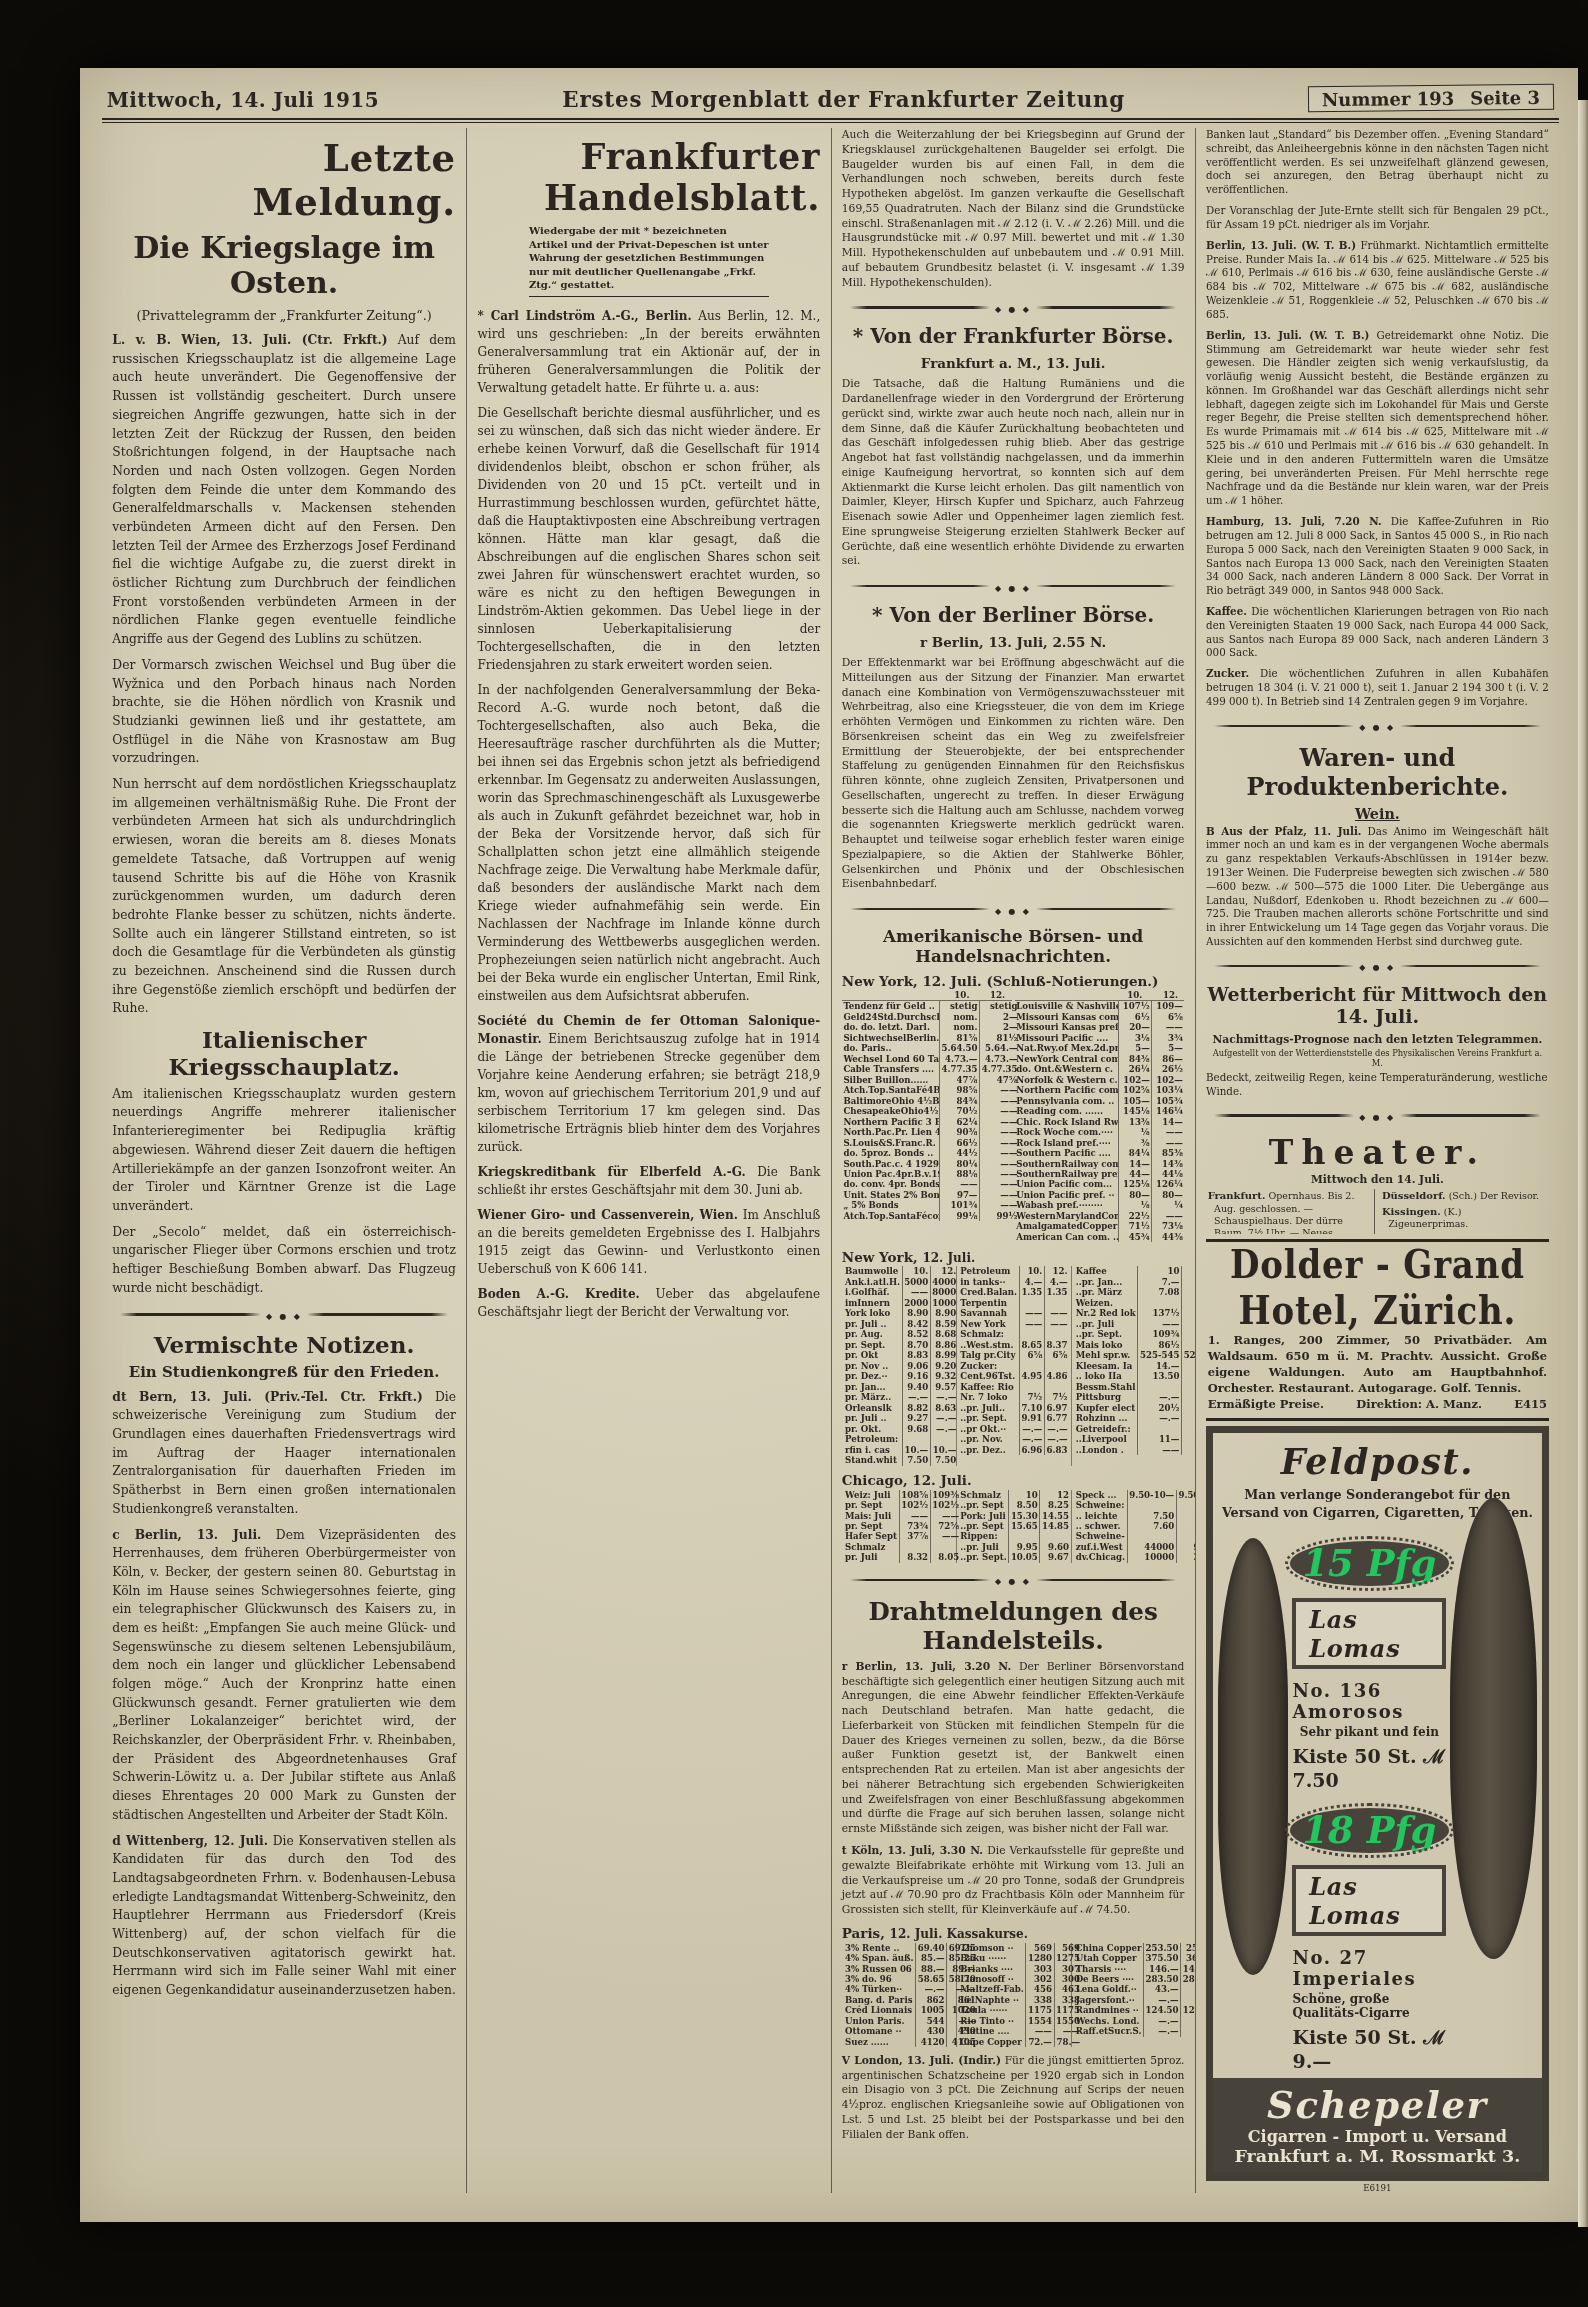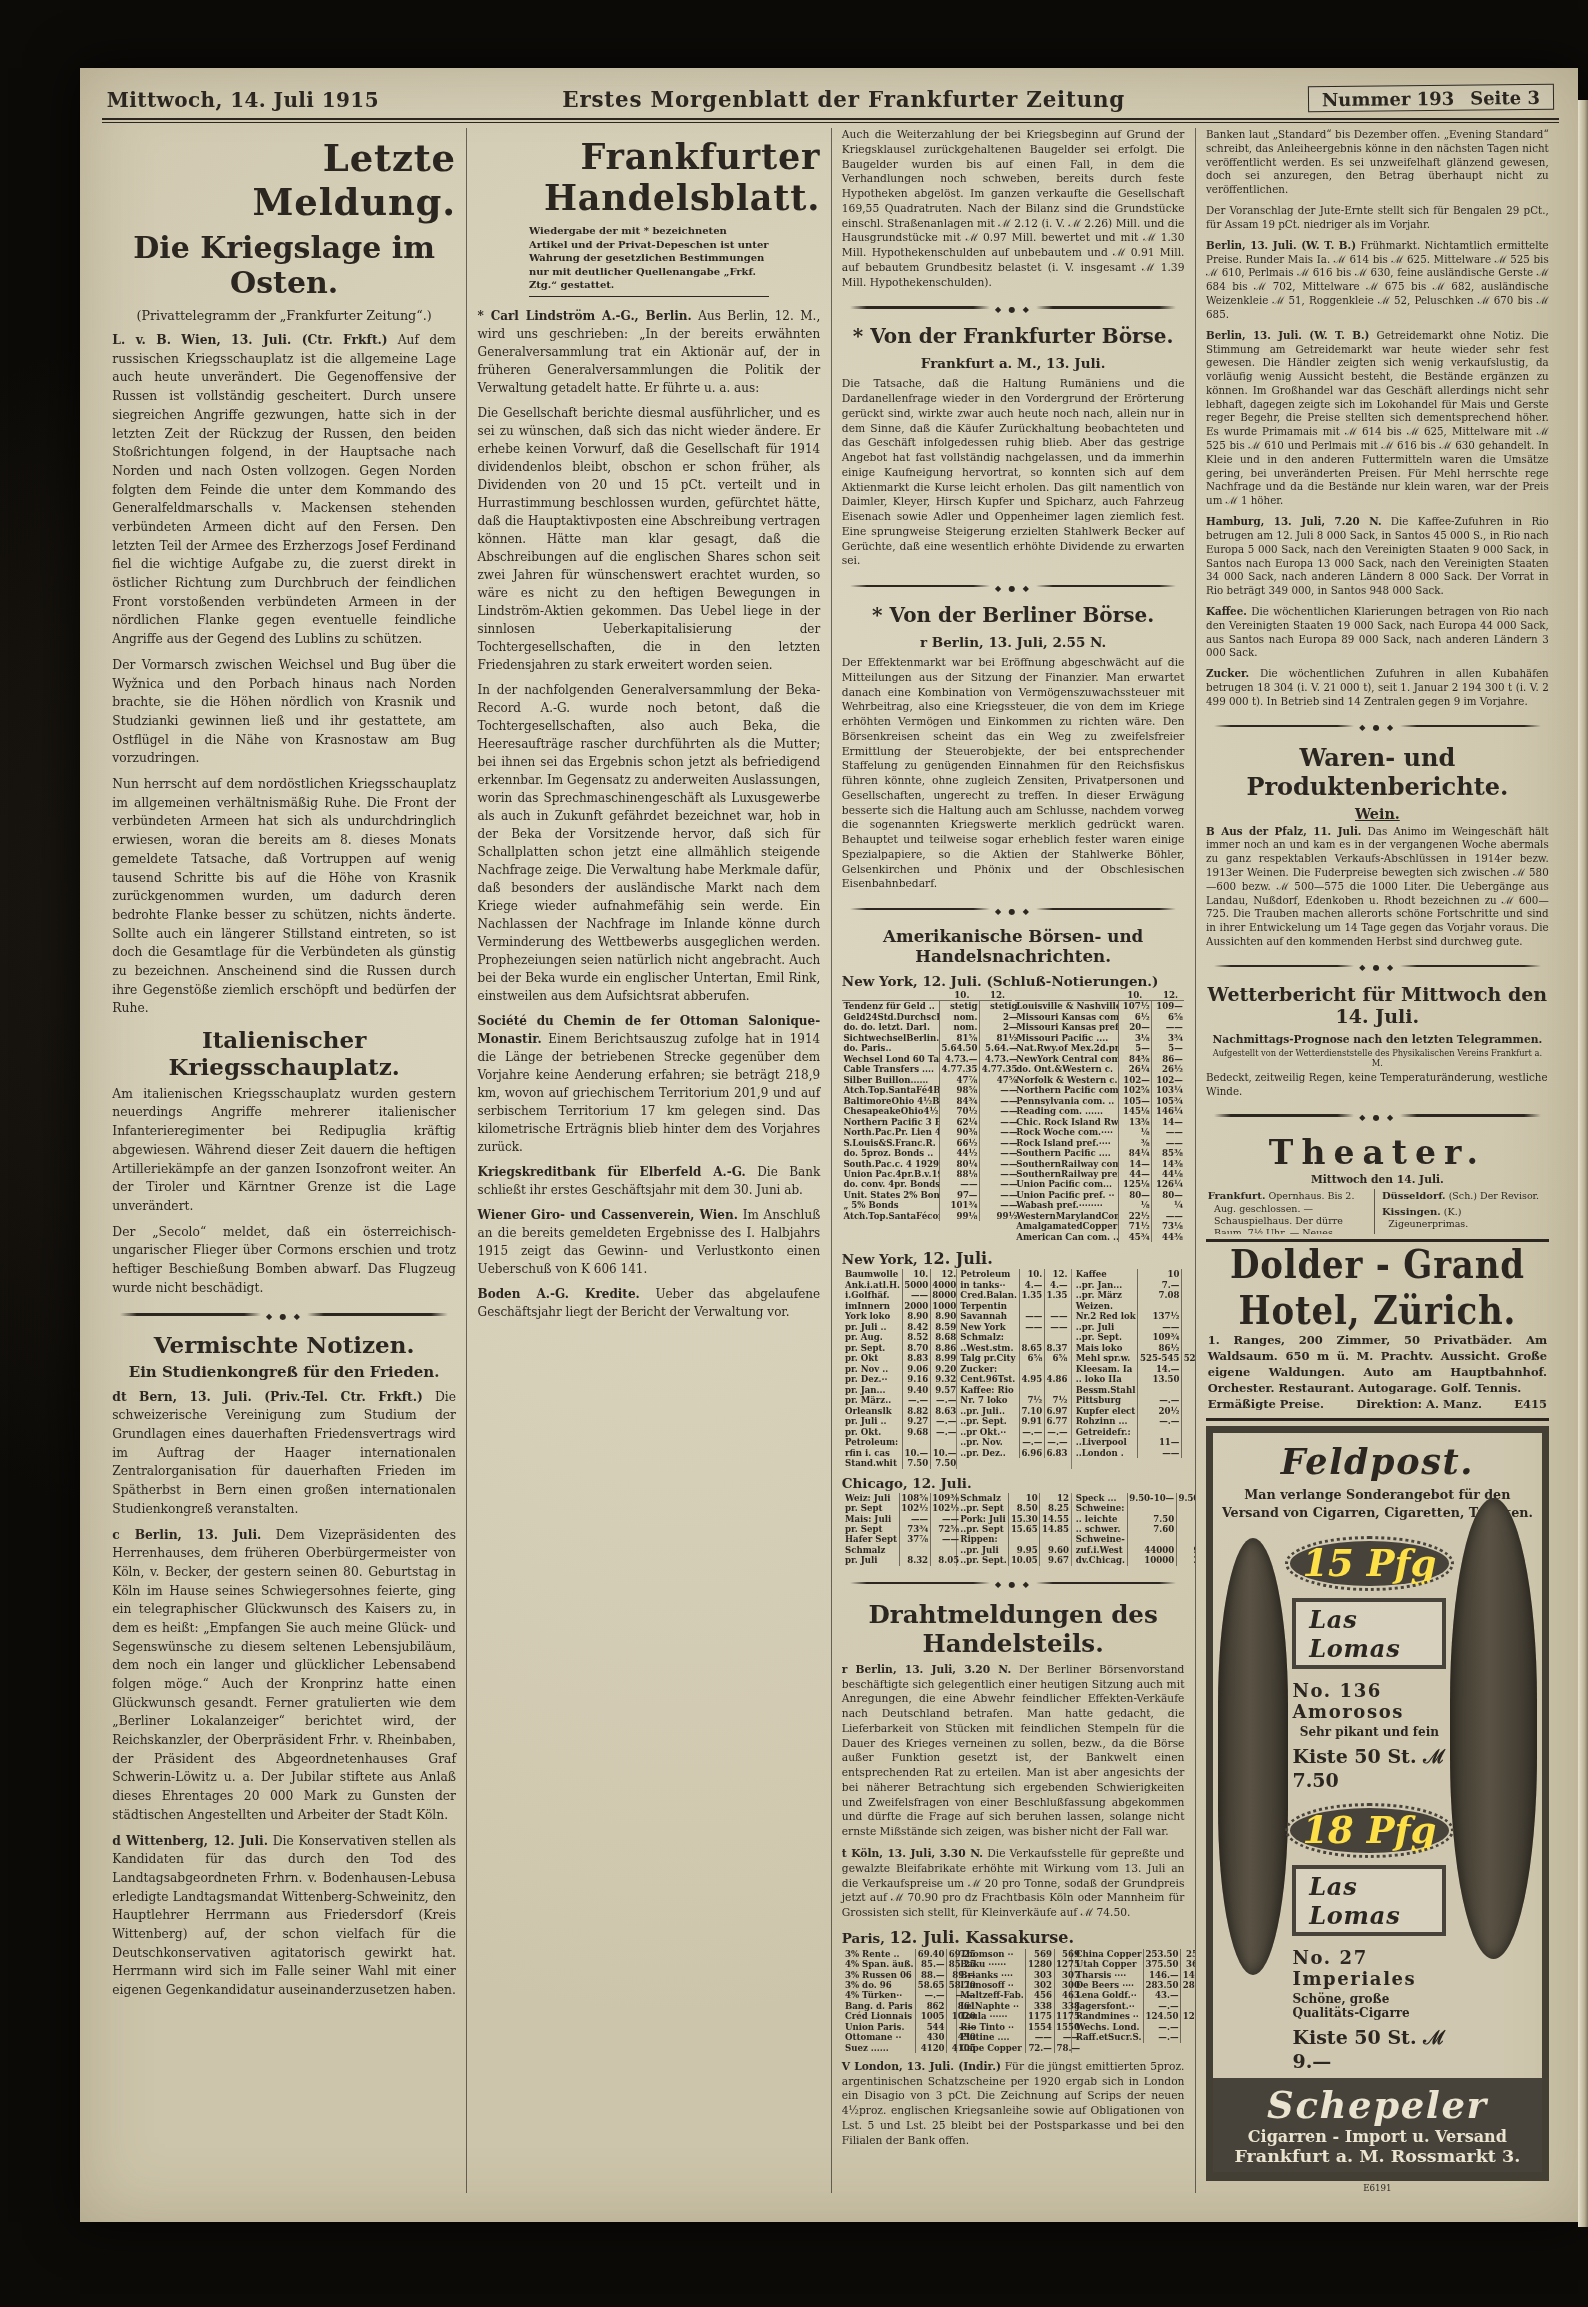--- a/index.html
+++ b/index.html
@@ -52,21 +52,21 @@
       margin-left:auto;margin-right:auto;}
   
   table{border-collapse:collapse;width:100%;}
   .fintbl td{font-size:8.6px;line-height:1.22;padding:0 1.6px;white-space:nowrap;
       border-left:0.8px solid rgba(43,38,32,.6);}
   .fintbl td.lbl{border-left:none;font-weight:bold;overflow:hidden;max-width:94px;}
   .fintbl td.num{text-align:right;font-weight:bold;}
   .tbl-pair{display:flex;gap:3.2px;}
   .tbl-pair > div{flex:1;min-width:0;}
   .tbl-caption{font-weight:bold;font-size:13.5px;margin:6.4px 0 1.6px;}
-  .tbl-caption small{font-weight:bold;font-size:16px;}
+  .tbl-caption small{font-weight:bold;font-size:12px;}
   .colheads{display:flex;justify-content:flex-end;gap:20.6px;font-size:8.7px;font-weight:bold;
       padding-right:6.4px;border-bottom:0.8px solid rgba(43,38,32,.6);}
   .tri{display:flex;gap:2.4px;}
   .tri > div{flex:1;min-width:0;border-left:0.8px solid rgba(43,38,32,.5);padding-left:1.6px;}
   .tri > div:first-child{border-left:none;}
   
   .col4{display:flex;flex-direction:column;}
   .col4t{flex:1 1 auto;min-height:0;overflow:hidden;}
   .col4ads{flex:0 0 auto;}
   .wein-h{font-size:14.3px;font-weight:bold;text-align:center;margin:1.6px 0 3.2px;
@@ -92,21 +92,21 @@
       letter-spacing:1.6px;margin:1.6px 0 4.8px;}
   .feldpost-body{font-size:12.7px;text-align:center;line-height:1.4;font-weight:bold;margin-bottom:8px;}
   .cigar-zone{position:relative;height:548px;}
   .cigar{position:absolute;width:70px;background:
       linear-gradient(90deg,#3c372d,#5a5345 45%,#39342b);border-radius:35px/167px;
       box-shadow:inset 0 0 14.3px rgba(0,0,0,.5);}
   .cigar-l{left:-1.6px;top:8px;bottom:103px;}
   .cigar-r{right:-1.6px;top:-32px;bottom:119px;width:87px;border-radius:44px/206px;}
   .cigar-center{position:absolute;left:73px;right:89px;top:0;bottom:0;
       display:flex;flex-direction:column;align-items:center;}
-  .pfg-badge{background:#47423a;color:#fde047;border-radius:50%;
+  .pfg-badge{background:#47423a;color:#22c55e;border-radius:50%;
       width:159px;height:83px;display:flex;align-items:center;justify-content:center;
       font-size:37px;font-weight:bold;font-style:italic;outline:3.2px dotted #47423a;outline-offset:2.4px;
       margin:11px 0 12.7px;}
   .lomas-box{border:4px solid #47423a;padding:2.4px 12.7px;font-size:24px;font-weight:bold;
       font-style:italic;letter-spacing:0.8px;margin-bottom:11px;background:rgba(255,255,255,.18);}
   .cig-line1{font-size:18px;font-weight:bold;letter-spacing:1.6px;}
   .cig-line2{font-size:12px;font-weight:bold;margin:3.2px 0;}
   .cig-line3{font-size:19px;font-weight:bold;margin-bottom:6.4px;}
   .schepeler{background:#47423a;color:#e9e3cf;text-align:center;margin:0 -6.4px;
       padding:4.8px 3.2px 6.4px;}

